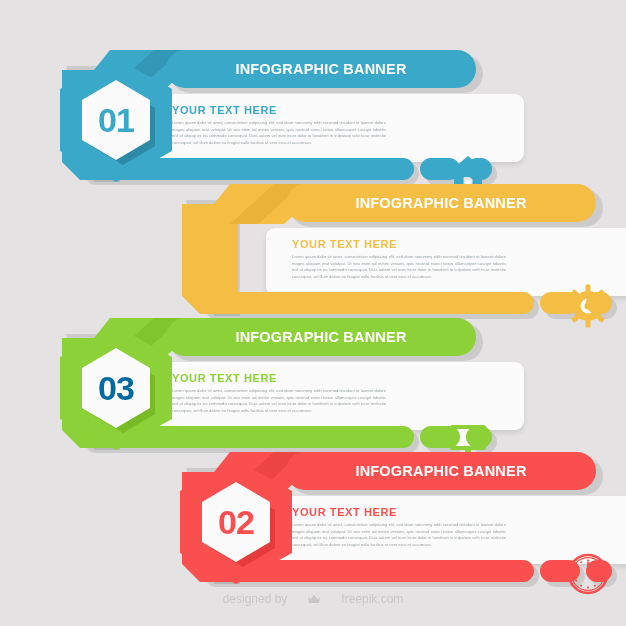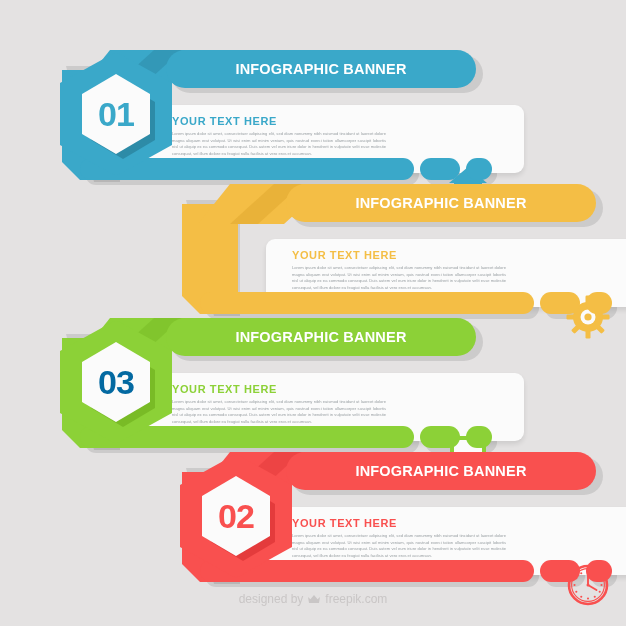--- a/index.html
+++ b/index.html
@@ -26,21 +26,21 @@
     color:#ffffff;
     font-size:14.5px;
     font-weight:bold;
     letter-spacing:.2px;
     white-space:nowrap;
   }
 
   
   .card{
     position:absolute;
-    left:88px;top:61px;
+    left:88px;top:50px;
     width:378px;height:68px;
     background:#fbfbfb;
     border-radius:9px;
     box-shadow:0 3px 5px rgba(0,0,0,.10);
   }
   .card-head{
     position:absolute;left:26px;top:10px;
     font-size:11px;font-weight:bold;letter-spacing:.6px;
   }
   .card-body{
@@ -49,35 +49,35 @@
     color:#9aa0a4;
     text-align:justify;
   }
 
   
   .botbar{position:absolute;left:22px;top:114px;height:22px;width:334px;border-radius:11px;}
   .pill-m{position:absolute;left:362px;top:114px;height:22px;width:40px;border-radius:11px;}
   .pill-s{position:absolute;left:408px;top:114px;height:22px;width:26px;border-radius:11px;}
 
   
-  .hexwrap{position:absolute;left:0px;top:6px;width:116px;height:128px;}
+  .hexwrap{position:absolute;left:0px;top:12px;width:116px;height:128px;}
   .hex{position:absolute;left:0;top:0;width:116px;height:128px;}
   .hexnum{
     position:absolute;left:0;top:0;width:116px;height:128px;
     display:flex;align-items:center;justify-content:center;
     font-size:34px;font-weight:bold;letter-spacing:-1px;
   }
 
   .icon{position:absolute;right:34px;top:56px;width:44px;height:44px;}
 
   
   .footer{
     position:absolute;left:0;top:592px;width:626px;
     text-align:center;color:#c9c6c6;font-size:12px;
-    display:flex;align-items:center;justify-content:center;gap:4px;
+    display:flex;align-items:center;justify-content:center;gap:20px;
   }
   .footer svg{vertical-align:middle;}
 </style>
 </head>
 <body>
 
 <div id="stage">
     <div class="banner" style="left: 40px; top: 44px;">
       <div class="layer">
         <svg width="466" height="150" viewBox="0 0 466 150" style="position:absolute;left:0;top:0;">

